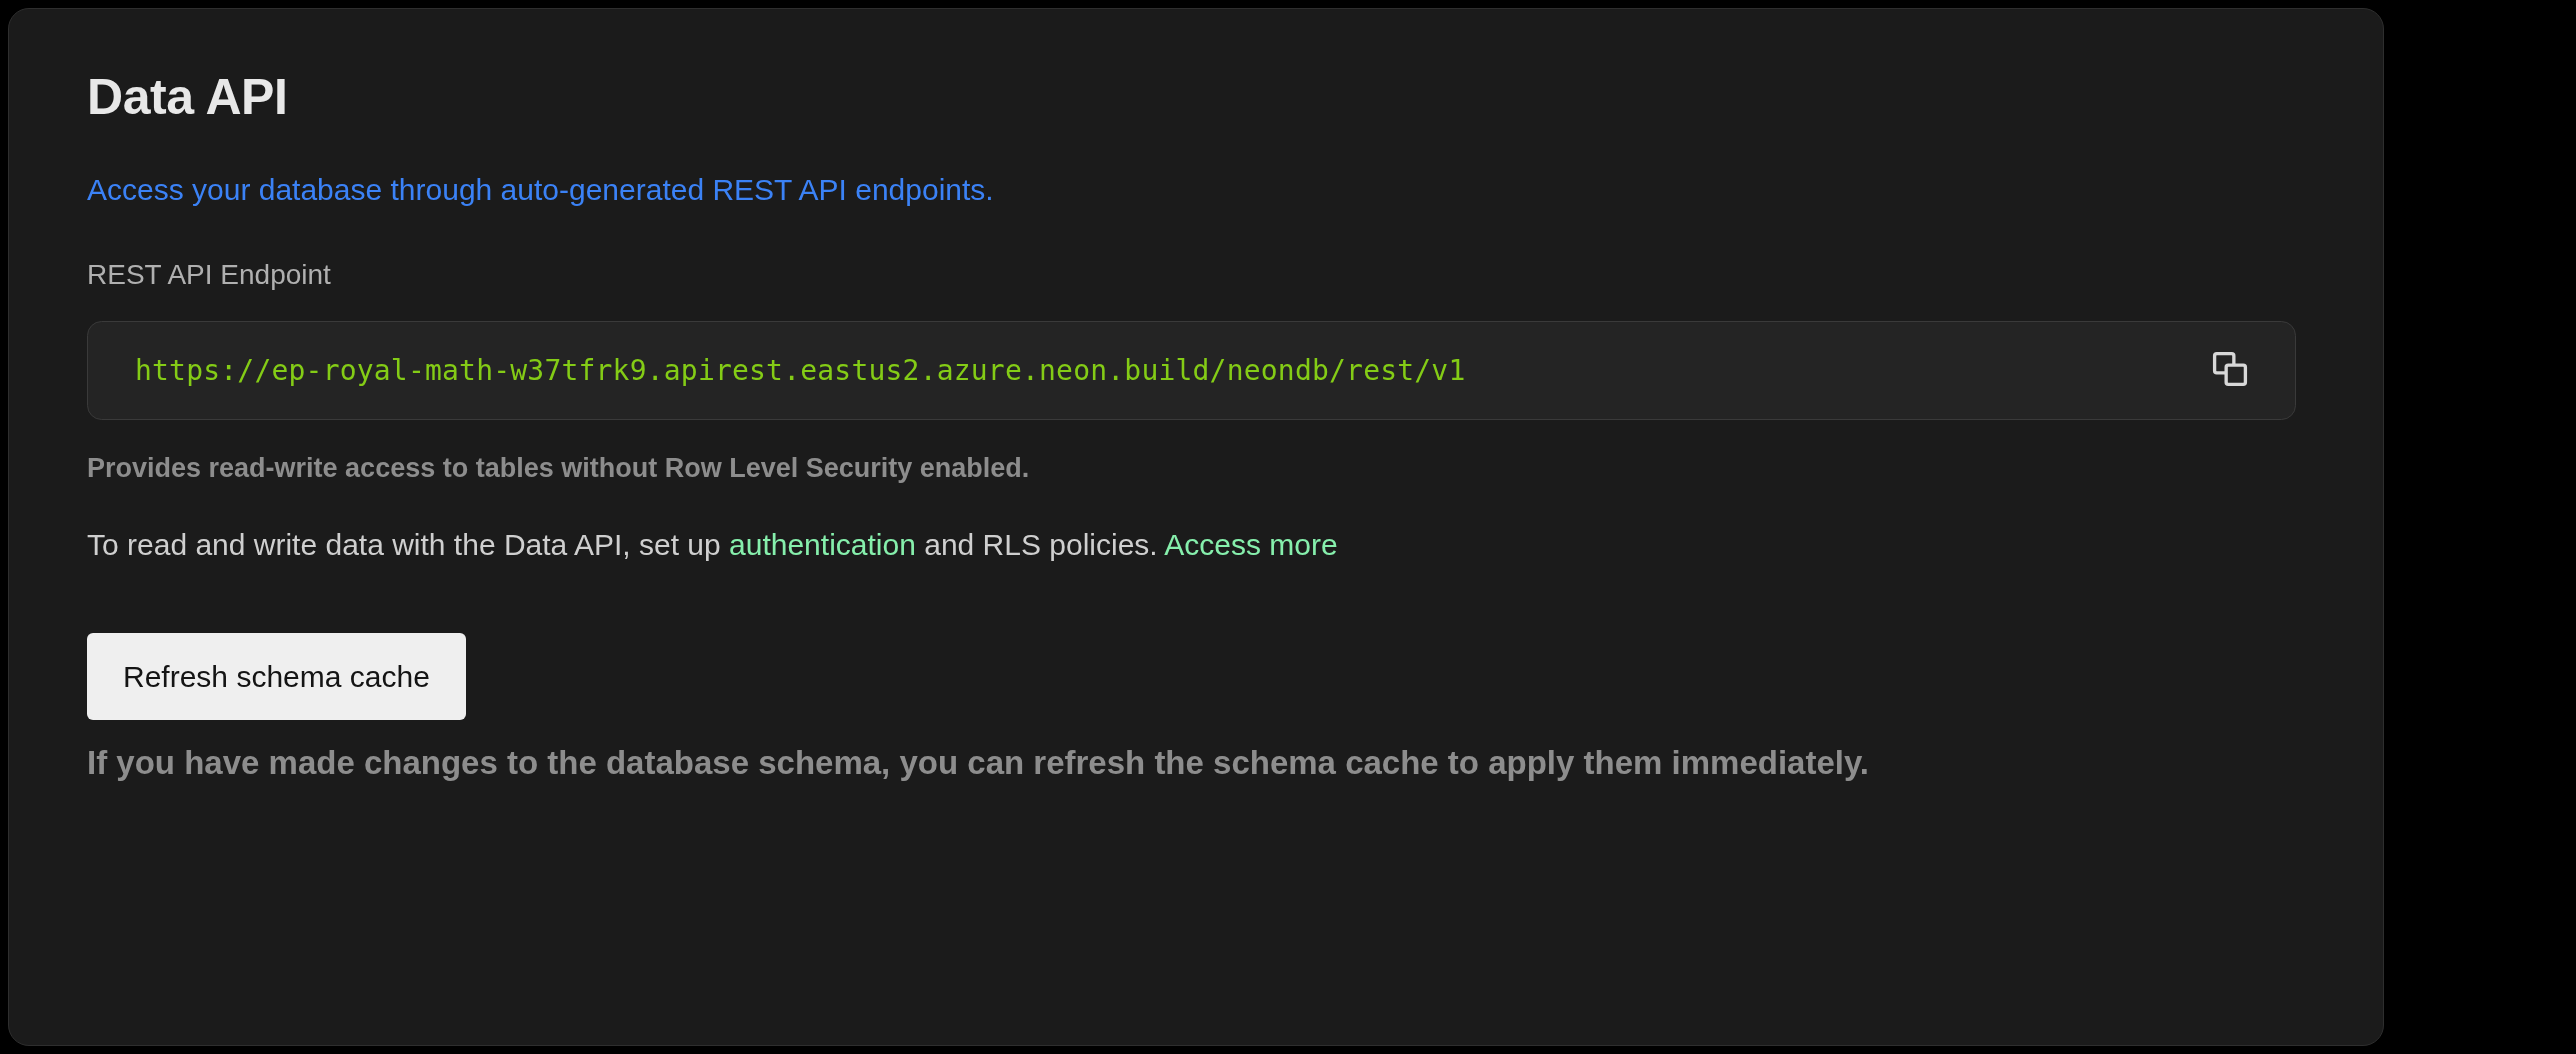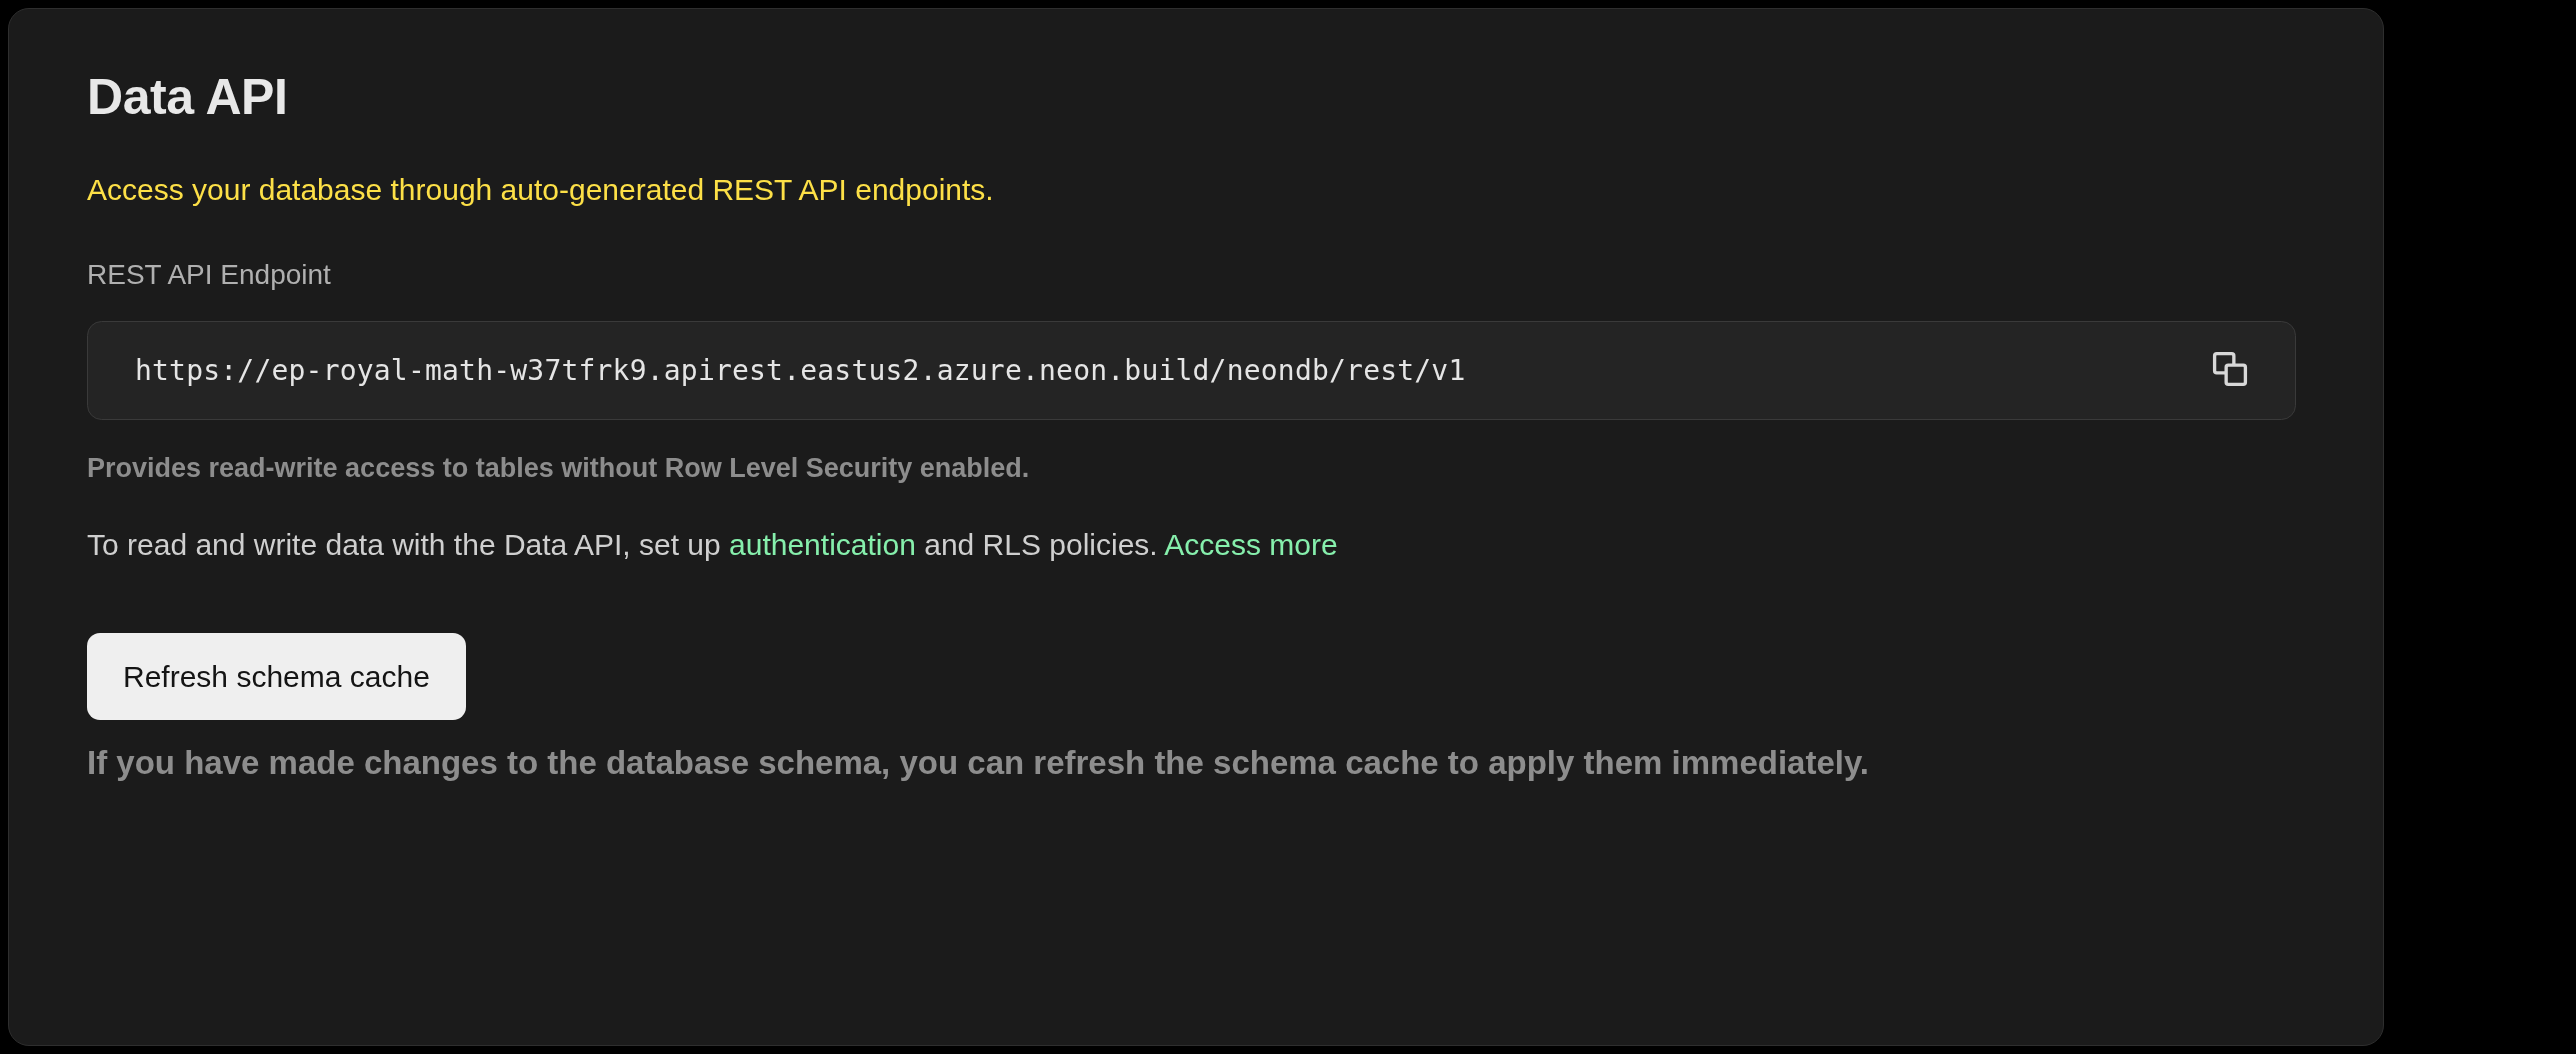--- a/index.html
+++ b/index.html
@@ -40,21 +40,21 @@
     font-weight: bold;
     color: #e8e8e8;
     letter-spacing: -0.4px;
     line-height: 1;
     margin: 0 0 0 0;
   }
 
   .card-subtitle {
     font-size: 30px;
     font-weight: normal;
-    color: #fde047;
+    color: #3b82f6;
     line-height: 1.2;
     margin-top: 50px;
   }
 
   .field-label {
     font-size: 28px;
     color: #b0b0b0;
     margin-top: 50px;
     line-height: 1.2;
   }
@@ -70,21 +70,21 @@
     box-sizing: border-box;
     display: flex;
     align-items: center;
     justify-content: space-between;
     padding: 0 37px 0 47px;
   }
 
   .endpoint-value {
     font-family: "DejaVu Sans Mono", "Liberation Mono", monospace;
     font-size: 28px;
-    color: #e5e5e5;
+    color: #84cc16;
     white-space: nowrap;
     letter-spacing: 0.2px;
   }
 
   .copy-button {
     display: flex;
     align-items: center;
     justify-content: center;
     width: 57px;
     height: 57px;
@@ -120,21 +120,21 @@
     align-items: center;
     justify-content: center;
     margin-top: 40px;
     height: 87px;
     padding: 0 36px;
     background: #efefef;
     color: #141414;
     font-family: "Liberation Sans", sans-serif;
     font-size: 30px;
     border: none;
-    border-radius: 13px;
+    border-radius: 6px;
     cursor: pointer;
   }
 
   .footer-text {
     font-size: 33px;
     color: #8d8d8d;
     margin-top: 23px;
     line-height: 1.2;
     font-weight: bold;
   }

